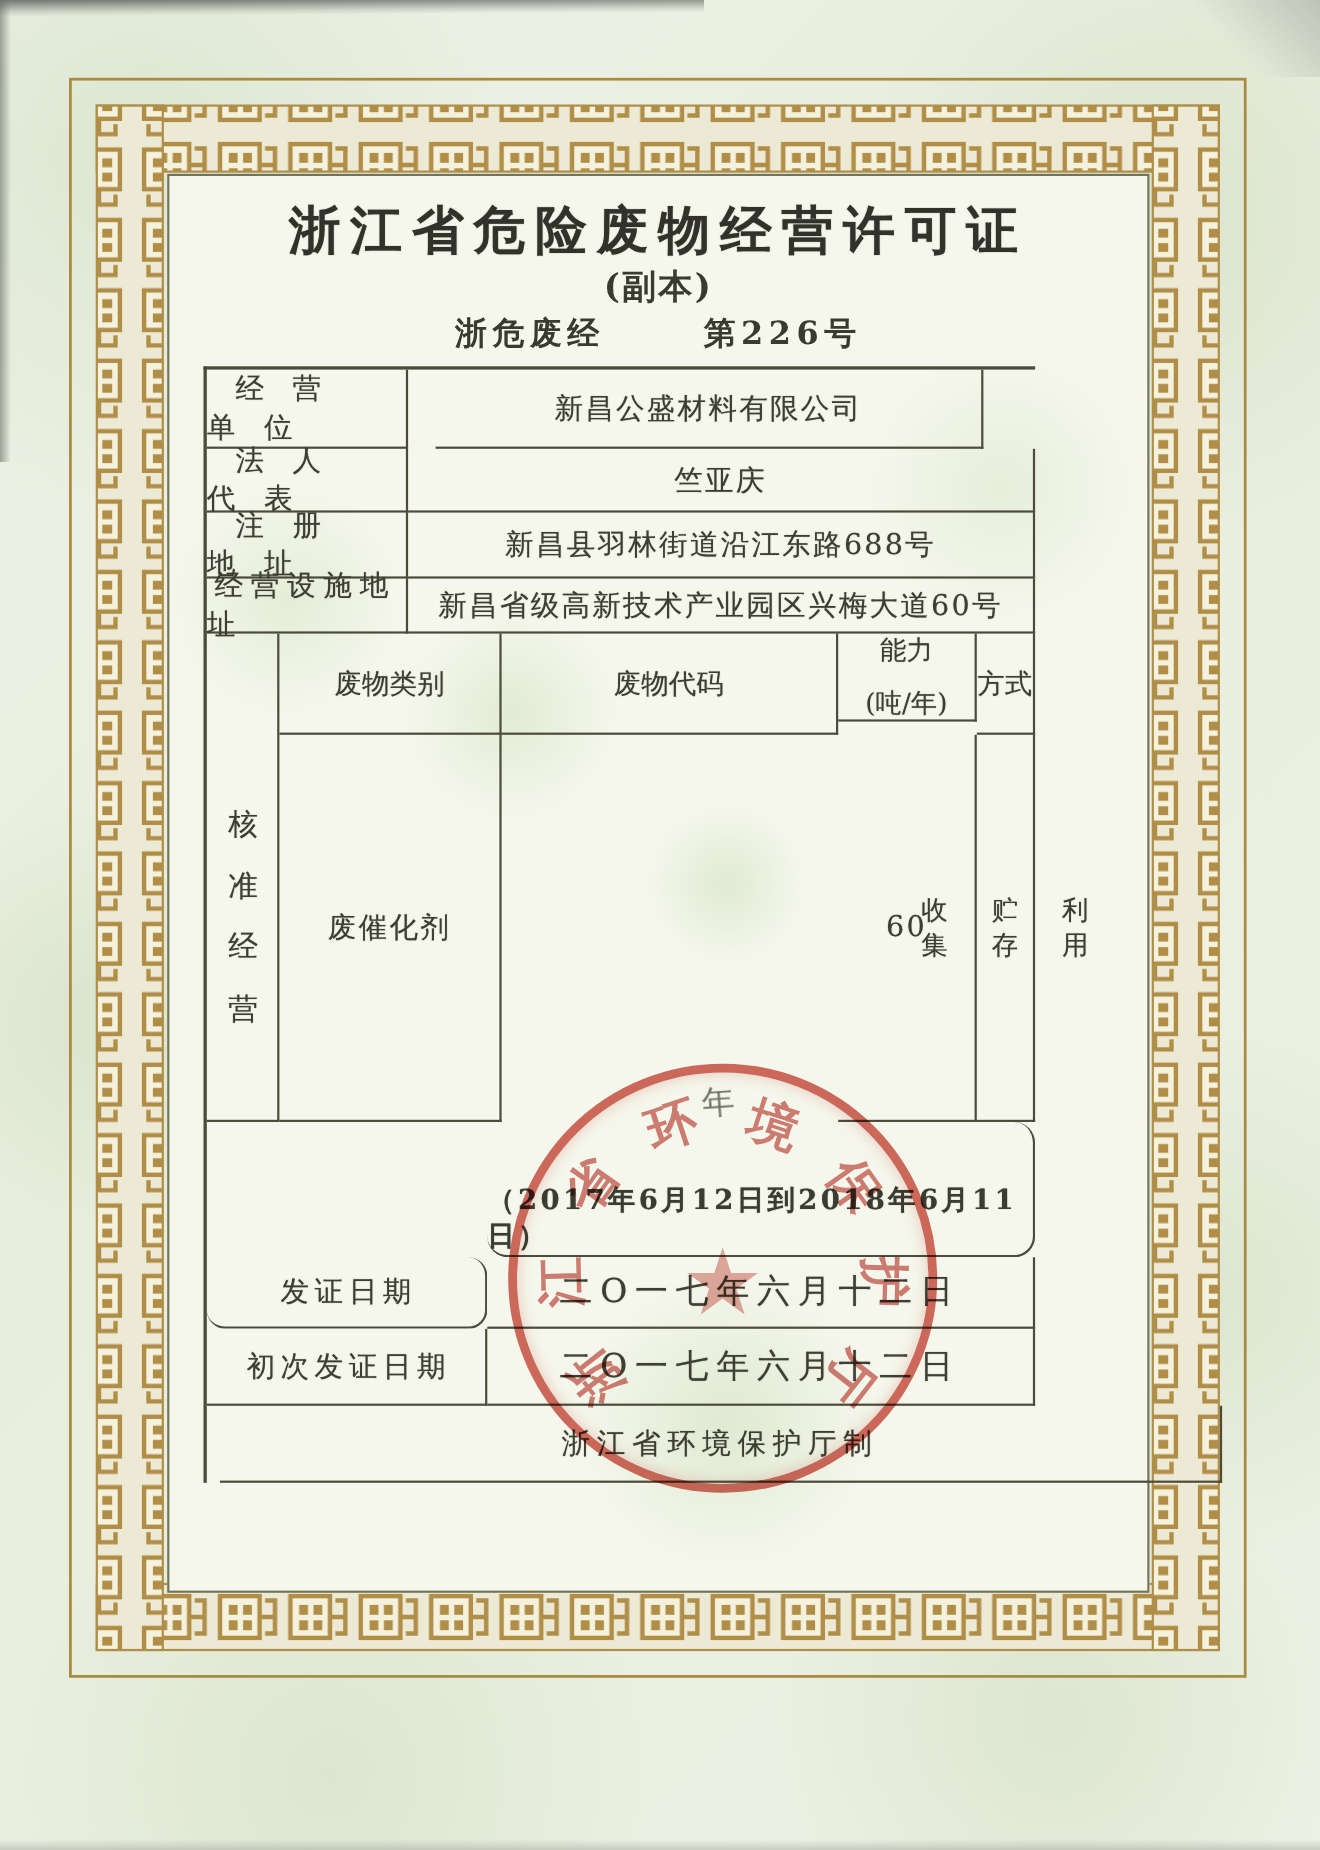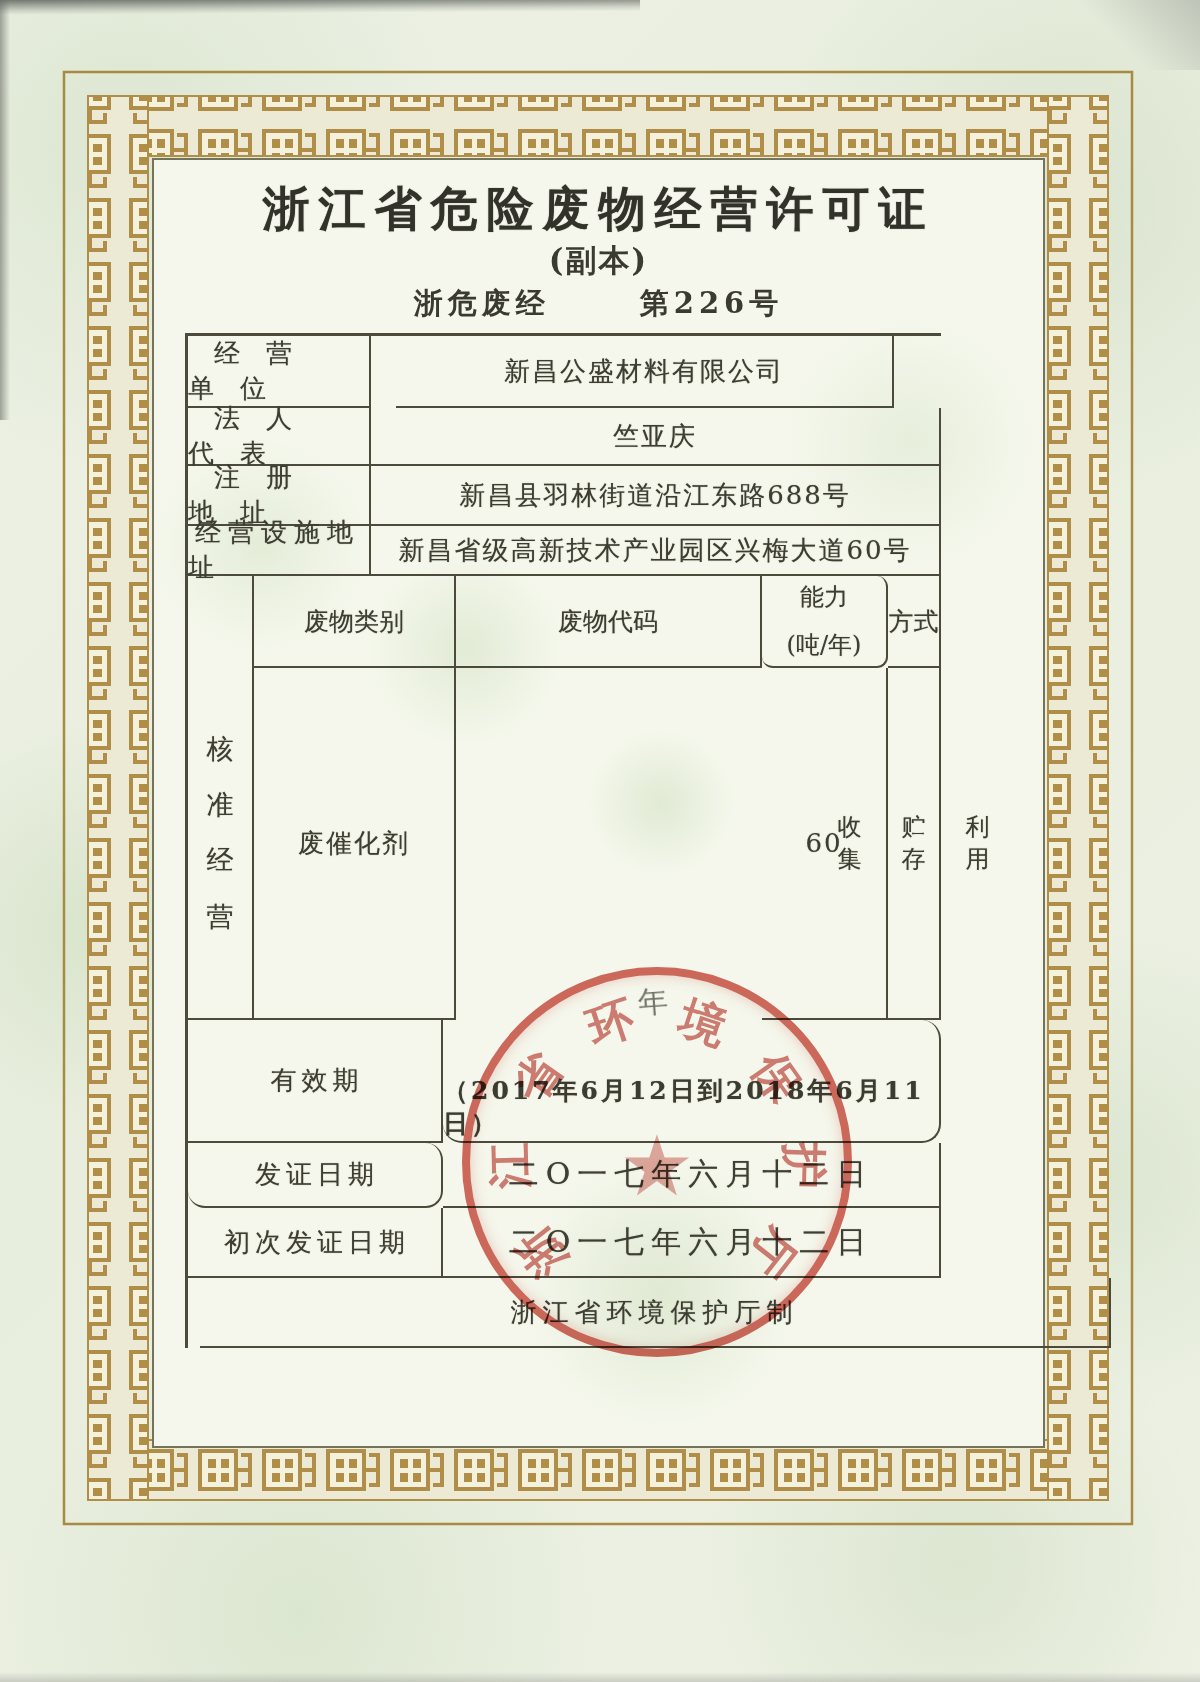--- a/index.html
+++ b/index.html
@@ -126,35 +126,34 @@
     <div class="cell lbl sp4" style="left:0;top:130px;width:183px;height:60px;">注册地址</div>
     <div class="cell val" style="left:183px;top:130px;width:570px;height:60px;">新昌县羽林街道沿江东路688号</div>
 
     <div class="cell lbl sp6" style="left:0;top:190px;width:183px;height:50px;">经营设施地址</div>
     <div class="cell val" style="left:183px;top:190px;width:570px;height:50px;">新昌省级高新技术产业园区兴梅大道60号</div>
 
     <div class="cell vertical" style="left:0;top:240px;width:66px;height:444px;">核准经营</div>
 
     <div class="cell hdr" style="left:66px;top:240px;width:202px;height:92px;">废物类别</div>
     <div class="cell hdr" style="left:268px;top:240px;width:306px;height:92px;">废物代码</div>
-    <div class="cell hdr2" style="left:574px;top:240px;width:126px;height:92px;border-radius:11px;">
+    <div class="cell hdr2" style="left:574px;top:240px;width:126px;height:80px;">
       <span>能力</span>
       <span>(吨/年)</span>
     </div>
     <div class="cell hdr" style="left:700px;top:240px;width:53px;height:92px;">方式</div>
 
     <div class="cell val" style="left:66px;top:332px;width:202px;height:352px;">废催化剂</div>
     <div class="cell val" style="left:574px;top:332px;width:126px;height:352px;">60</div>
     <div class="cell methods" style="left:700px;top:332px;width:53px;height:352px;">
       <span>收集</span>
       <span>贮存</span>
       <span>利用</span>
     </div>
 
-    <div class="cell lbl sp3" style="left:0;top:684px;width:255px;height:123px;">有效期</div>
     <div class="cell validity-val" style="left:255px;top:684px;width:498px;height:123px;border-radius:19px;">（2017年6月12日到2018年6月11日）</div>
 
     <div class="cell lbl sp3" style="left:0;top:807px;width:255px;height:65px;border-radius:17px;">发证日期</div>
     <div class="cell date-val" style="left:255px;top:807px;width:498px;height:65px;">二O一七年六月十二日</div>
 
     <div class="cell lbl sp3" style="left:0;top:872px;width:255px;height:70px;">初次发证日期</div>
     <div class="cell date-val" style="left:255px;top:872px;width:498px;height:70px;">二O一七年六月十二日</div>
 
     <div class="cell footer-cell" style="left:12px;top:942px;width:911px;height:70px;">浙江省环境保护厅制</div>
   </div>

